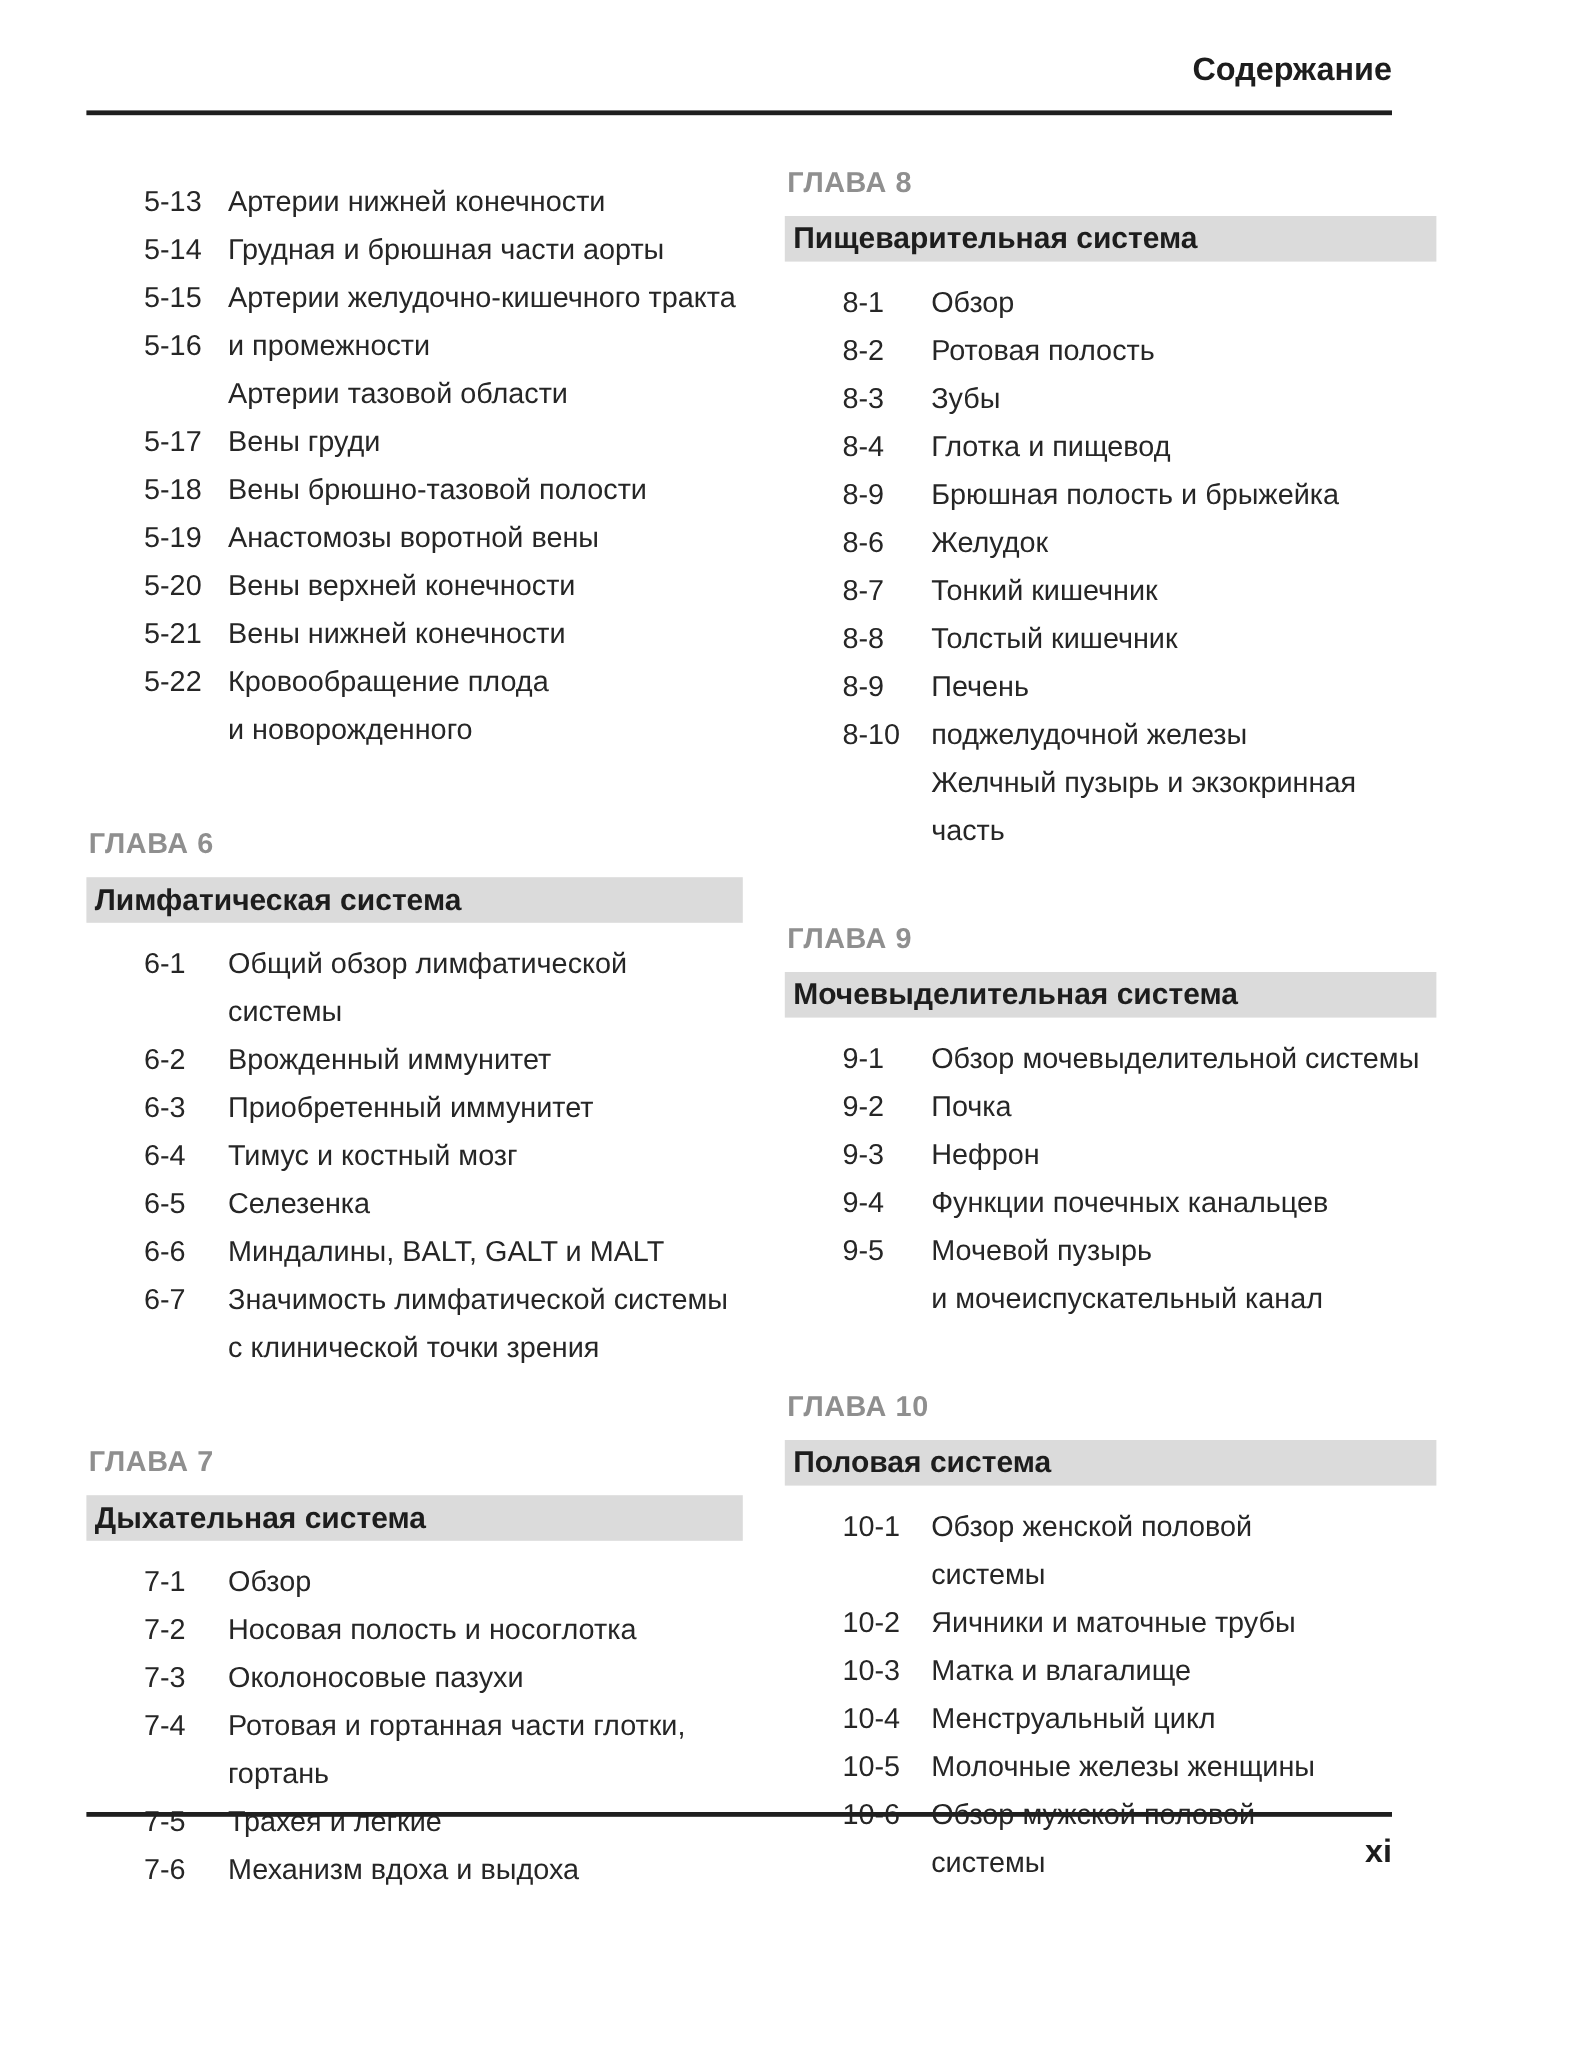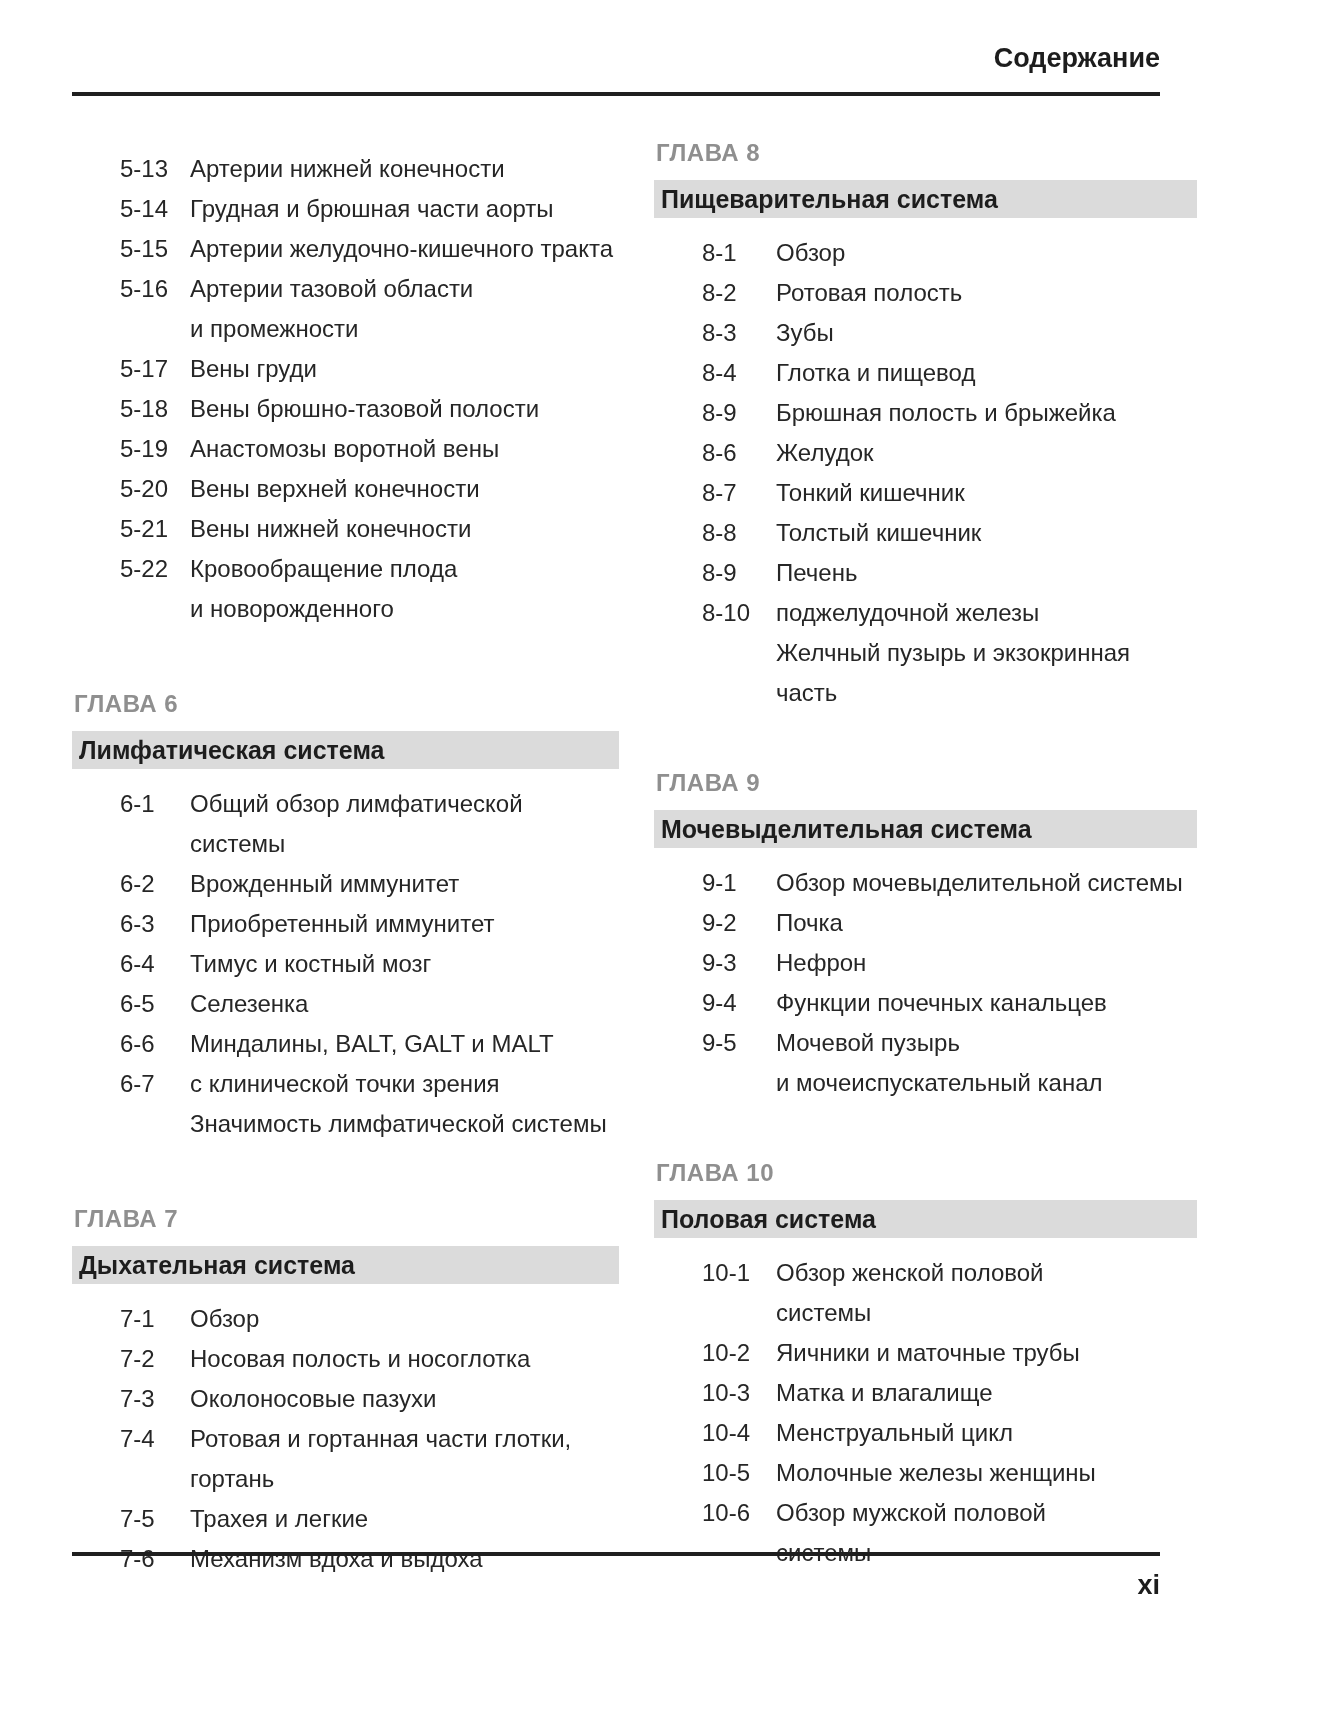--- a/index.html
+++ b/index.html
@@ -66,21 +66,21 @@
     display: grid;
     grid-template-columns: 70px 1fr;
     font-size: 24px;
     line-height: 40px;
     color: #262626;
   }
   .col-right .entry { grid-template-columns: 74px 1fr; }
   .entry .num { white-space: nowrap; }
   .footer {
     position: absolute;
-    top: 1552px;
+    top: 1510px;
     left: 72px;
     width: 1088px;
   }
   .page-number {
     margin-top: 14px;
     text-align: right;
     font-weight: bold;
     font-size: 27px;
     color: #1d1d1d;
   }
@@ -110,22 +110,22 @@
               </div>
               <div class="entry">
                 <span class="num">5-15</span>
                 <span class="lines">
                   <div class="line">Артерии желудочно-кишечного тракта</div>
                 </span>
               </div>
               <div class="entry">
                 <span class="num">5-16</span>
                 <span class="lines">
+                  <div class="line">и промежности</div>
                   <div class="line">Артерии тазовой области</div>
-                  <div class="line">и промежности</div>
                 </span>
               </div>
               <div class="entry">
                 <span class="num">5-17</span>
                 <span class="lines">
                   <div class="line">Вены груди</div>
                 </span>
               </div>
               <div class="entry">
                 <span class="num">5-18</span>
@@ -198,22 +198,22 @@
               </div>
               <div class="entry">
                 <span class="num">6-6</span>
                 <span class="lines">
                   <div class="line">Миндалины, BALT, GALT и MALT</div>
                 </span>
               </div>
               <div class="entry">
                 <span class="num">6-7</span>
                 <span class="lines">
+                  <div class="line">Значимость лимфатической системы</div>
                   <div class="line">с клинической точки зрения</div>
-                  <div class="line">Значимость лимфатической системы</div>
                 </span>
               </div>
             </div>
           </div>
           <div class="section">
             <div class="chapter-label">ГЛАВА 7</div>
             <div class="title-bar">
               <span class="title-text">Дыхательная система</span>
             </div>
             <div class="entries">

